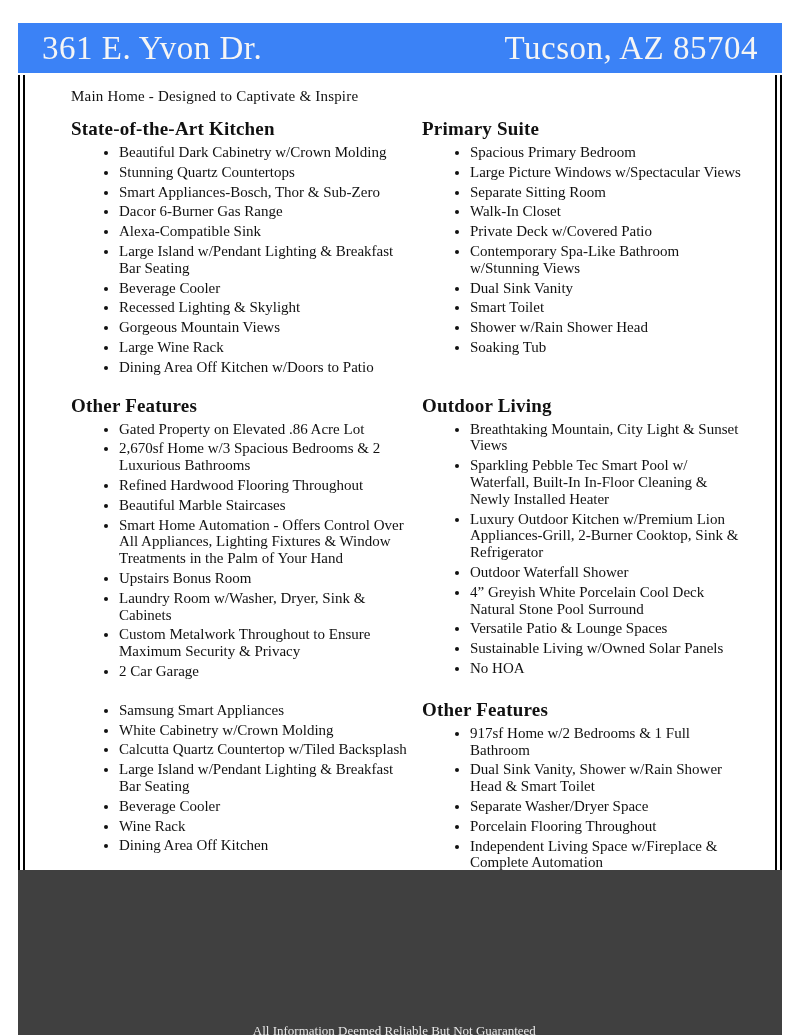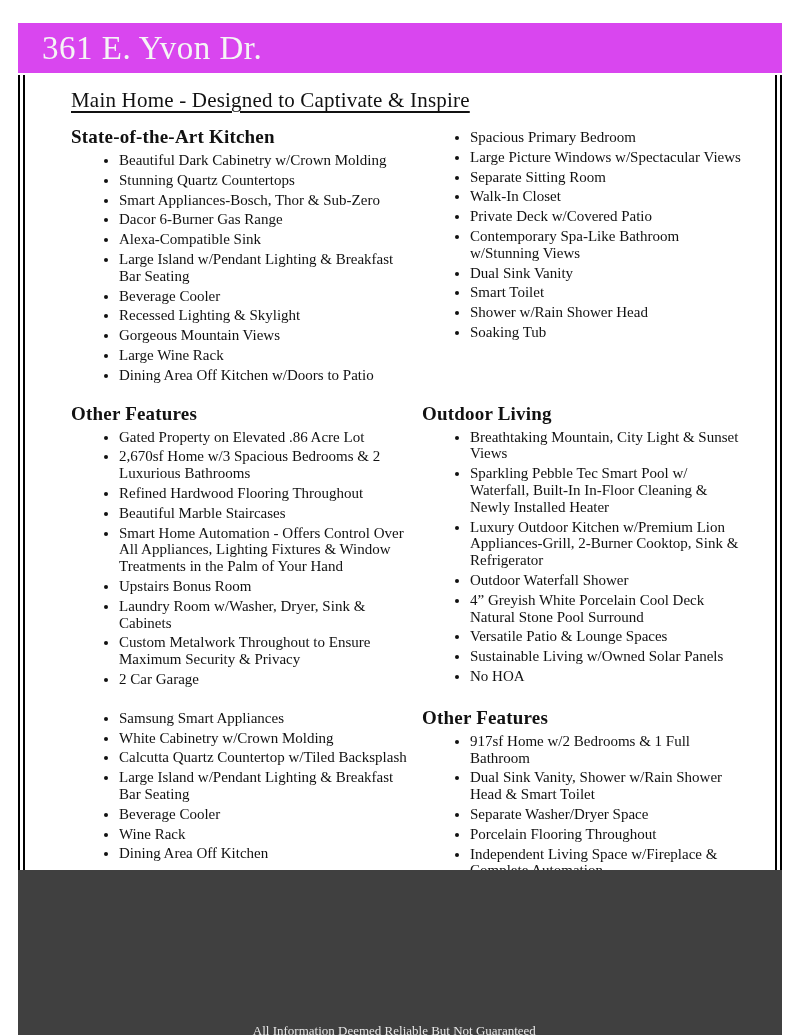--- a/index.html
+++ b/index.html
@@ -8,37 +8,36 @@
     width:800px;height:1035px;
     background:#ffffff;
     font-family:"Liberation Serif", serif;
     color:#111111;
     overflow:hidden;
     margin:0 auto;
   }
   
   .header-bar{
     position:absolute;left:18px;right:18px;top:23px;height:50px;
-    background:#d946ef;color:#f5f5f5;
+    background:#3b82f6;color:#f5f5f5;
     display:flex;justify-content:space-between;align-items:center;
     padding:0 24px;box-sizing:border-box;
     font-size:33px;letter-spacing:0.5px;white-space:nowrap;
   }
   
   .content-box{
     position:absolute;left:18px;right:18px;top:75px;height:795px;
     background:#ffffff;
     border-left:7px double #000;border-right:7px double #000;
     box-sizing:border-box;
     padding:13px 18px 0 46px;
     overflow:hidden;
   }
   .group-title{
-    font-size:21px;
-    text-decoration:underline;
+    font-size:15px;
     text-decoration-thickness:1.5px;
     text-underline-offset:4px;
     margin:0 0 13px 0;
     font-weight:normal;
     letter-spacing:0.2px;
   }
   .guest-title{margin-top:20px;margin-bottom:14px;}
   .two-col{
     display:grid;
     grid-template-columns:347px 1fr;
@@ -73,20 +72,21 @@
     letter-spacing:0.5px;
   }
 </style>
 </head>
 <body>
 
 <div class="page">
 
   <div class="header-bar">
     <span>361 E. Yvon Dr.</span>
+    <span>Tucson, AZ 85704</span>
   </div>
 
   <div class="content-box">
 
     <h1 class="group-title">Main Home - Designed to Captivate &amp; Inspire</h1>
 
     <div class="two-col">
       <div class="section">
         <h2 class="section-heading">State-of-the-Art Kitchen</h2>
         <ul class="feature-list">
@@ -97,20 +97,21 @@
             <li>Alexa-Compatible Sink</li>
             <li>Large Island w/Pendant Lighting &amp; Breakfast Bar Seating</li>
             <li>Beverage Cooler</li>
             <li>Recessed Lighting &amp; Skylight</li>
             <li>Gorgeous Mountain Views</li>
             <li>Large Wine Rack</li>
             <li>Dining Area Off Kitchen w/Doors to Patio</li>
           </ul>
       </div>
       <div class="section">
+        <h2 class="section-heading">Primary Suite</h2>
         <ul class="feature-list">
             <li>Spacious Primary Bedroom</li>
             <li>Large Picture Windows w/Spectacular Views</li>
             <li>Separate Sitting Room</li>
             <li>Walk-In Closet</li>
             <li>Private Deck w/Covered Patio</li>
             <li>Contemporary Spa-Like Bathroom w/Stunning Views</li>
             <li>Dual Sink Vanity</li>
             <li>Smart Toilet</li>
             <li>Shower w/Rain Shower Head</li>

